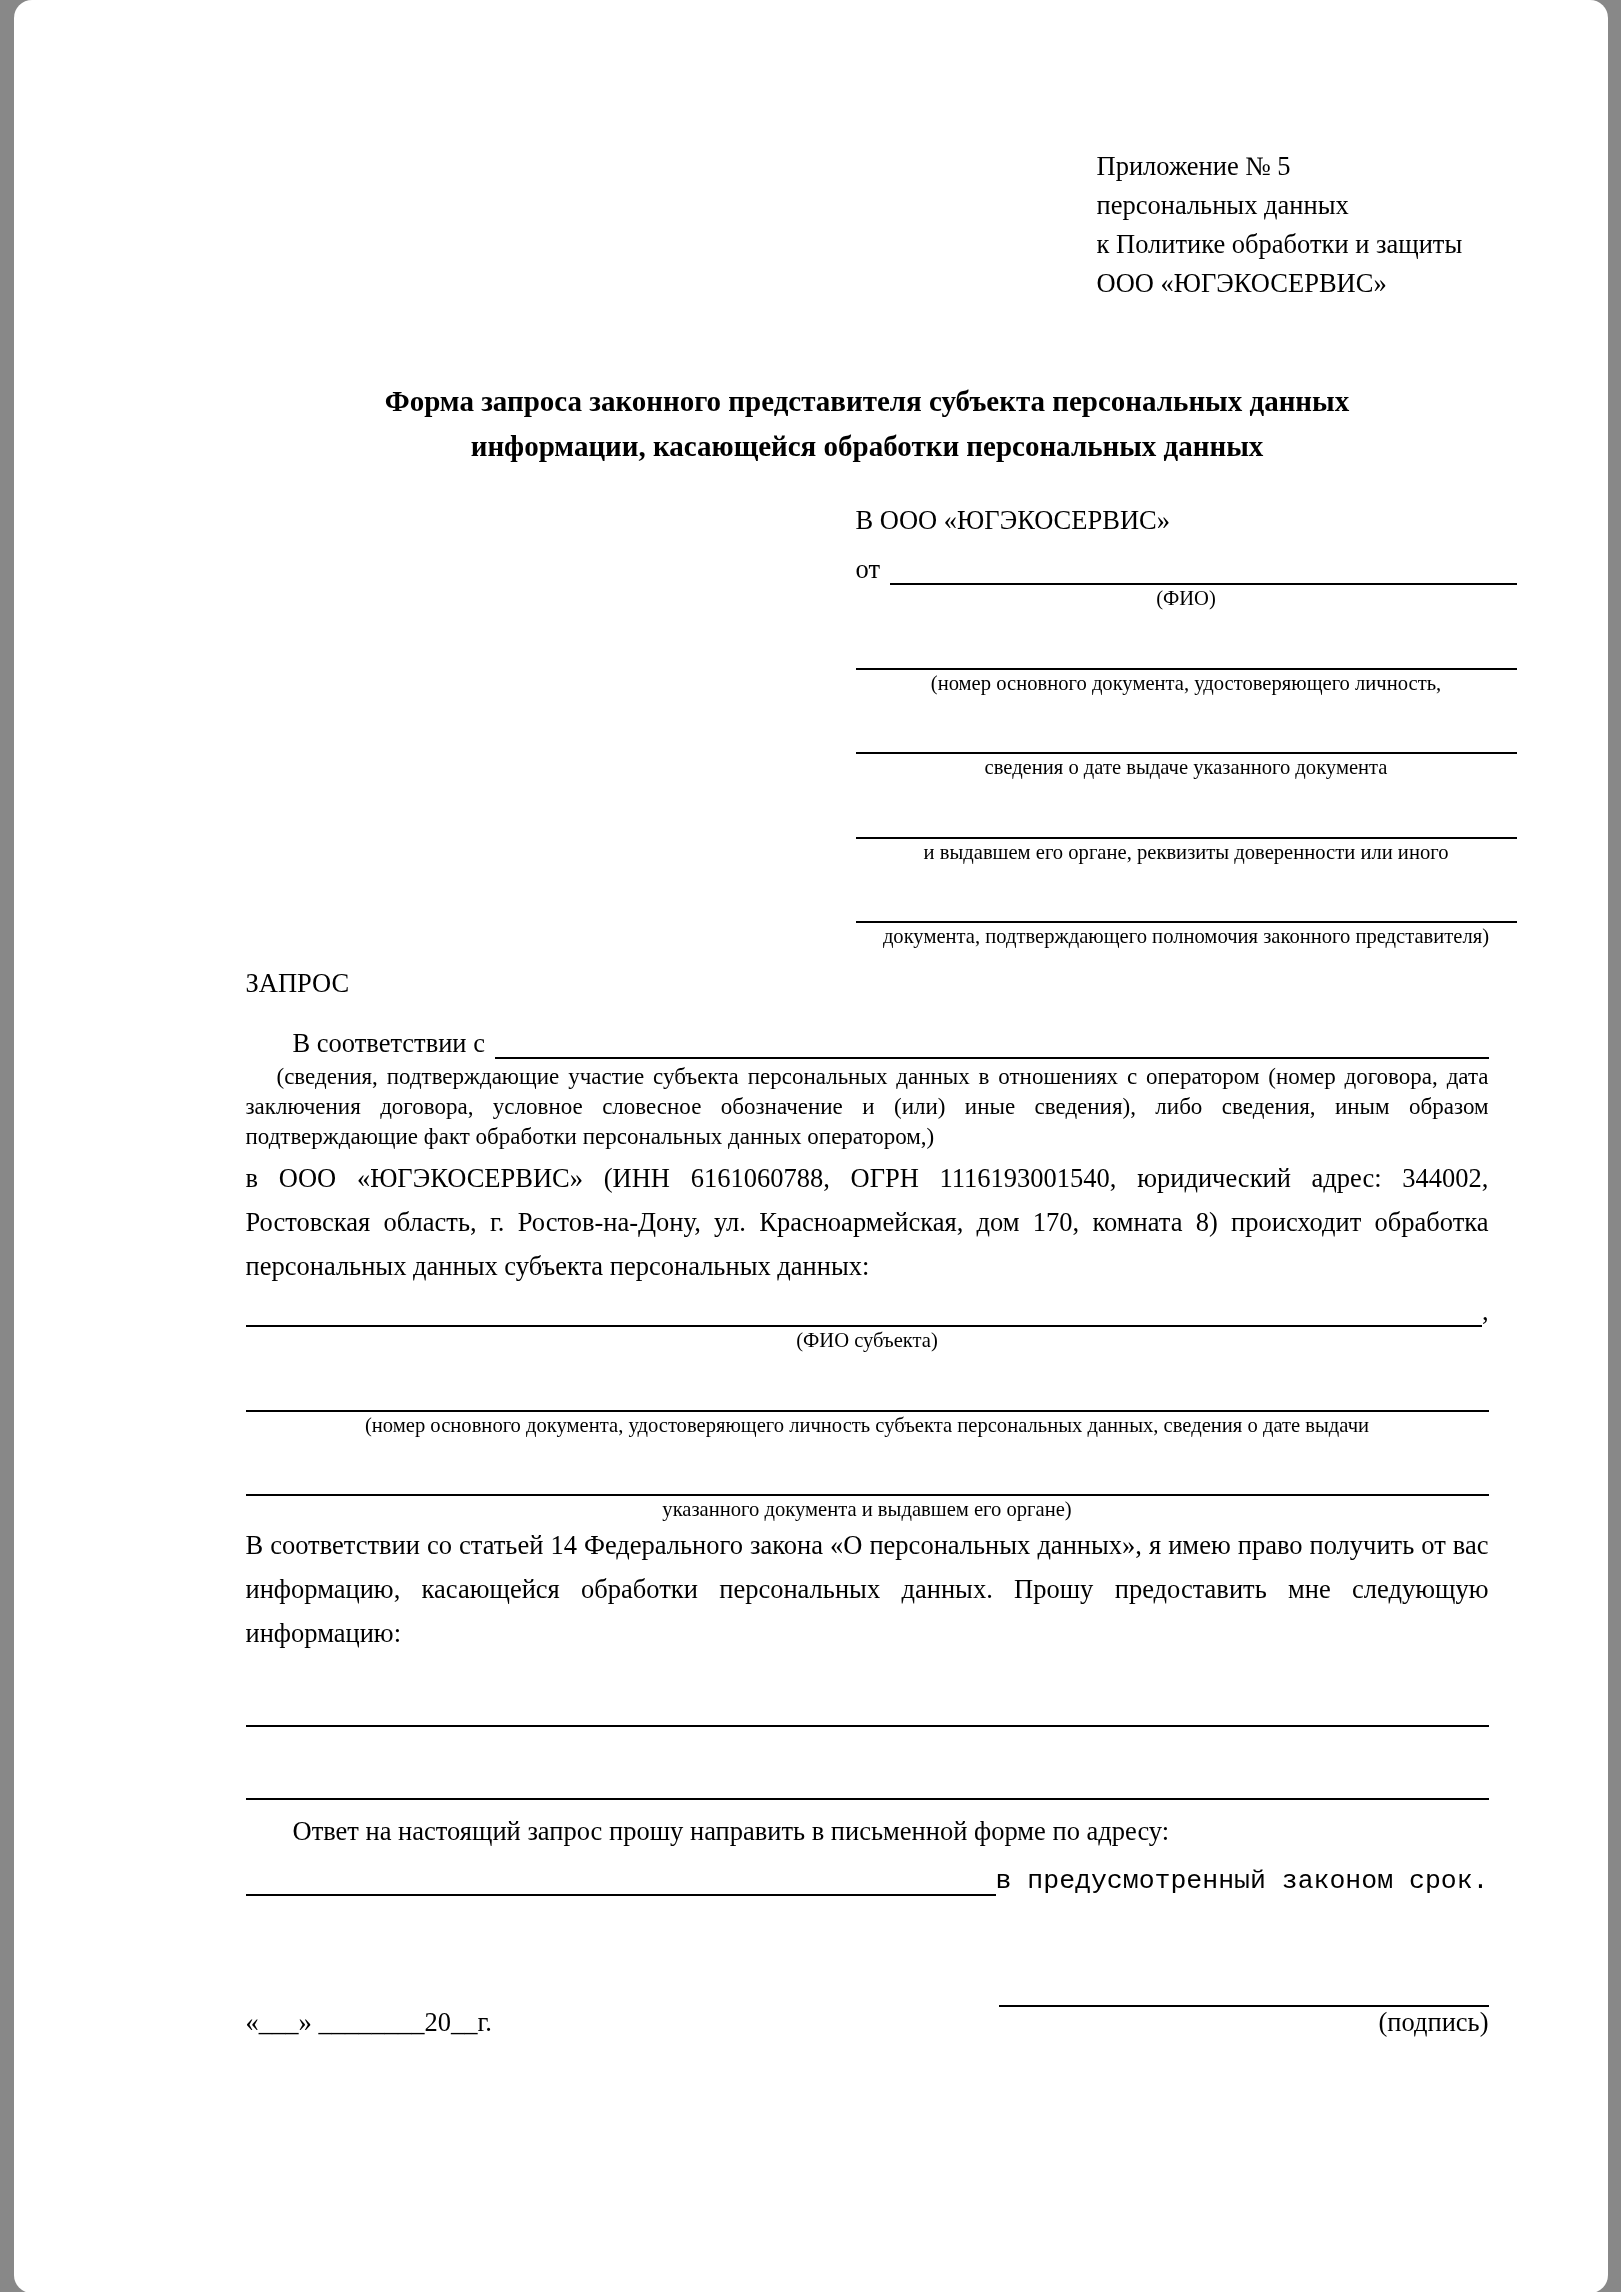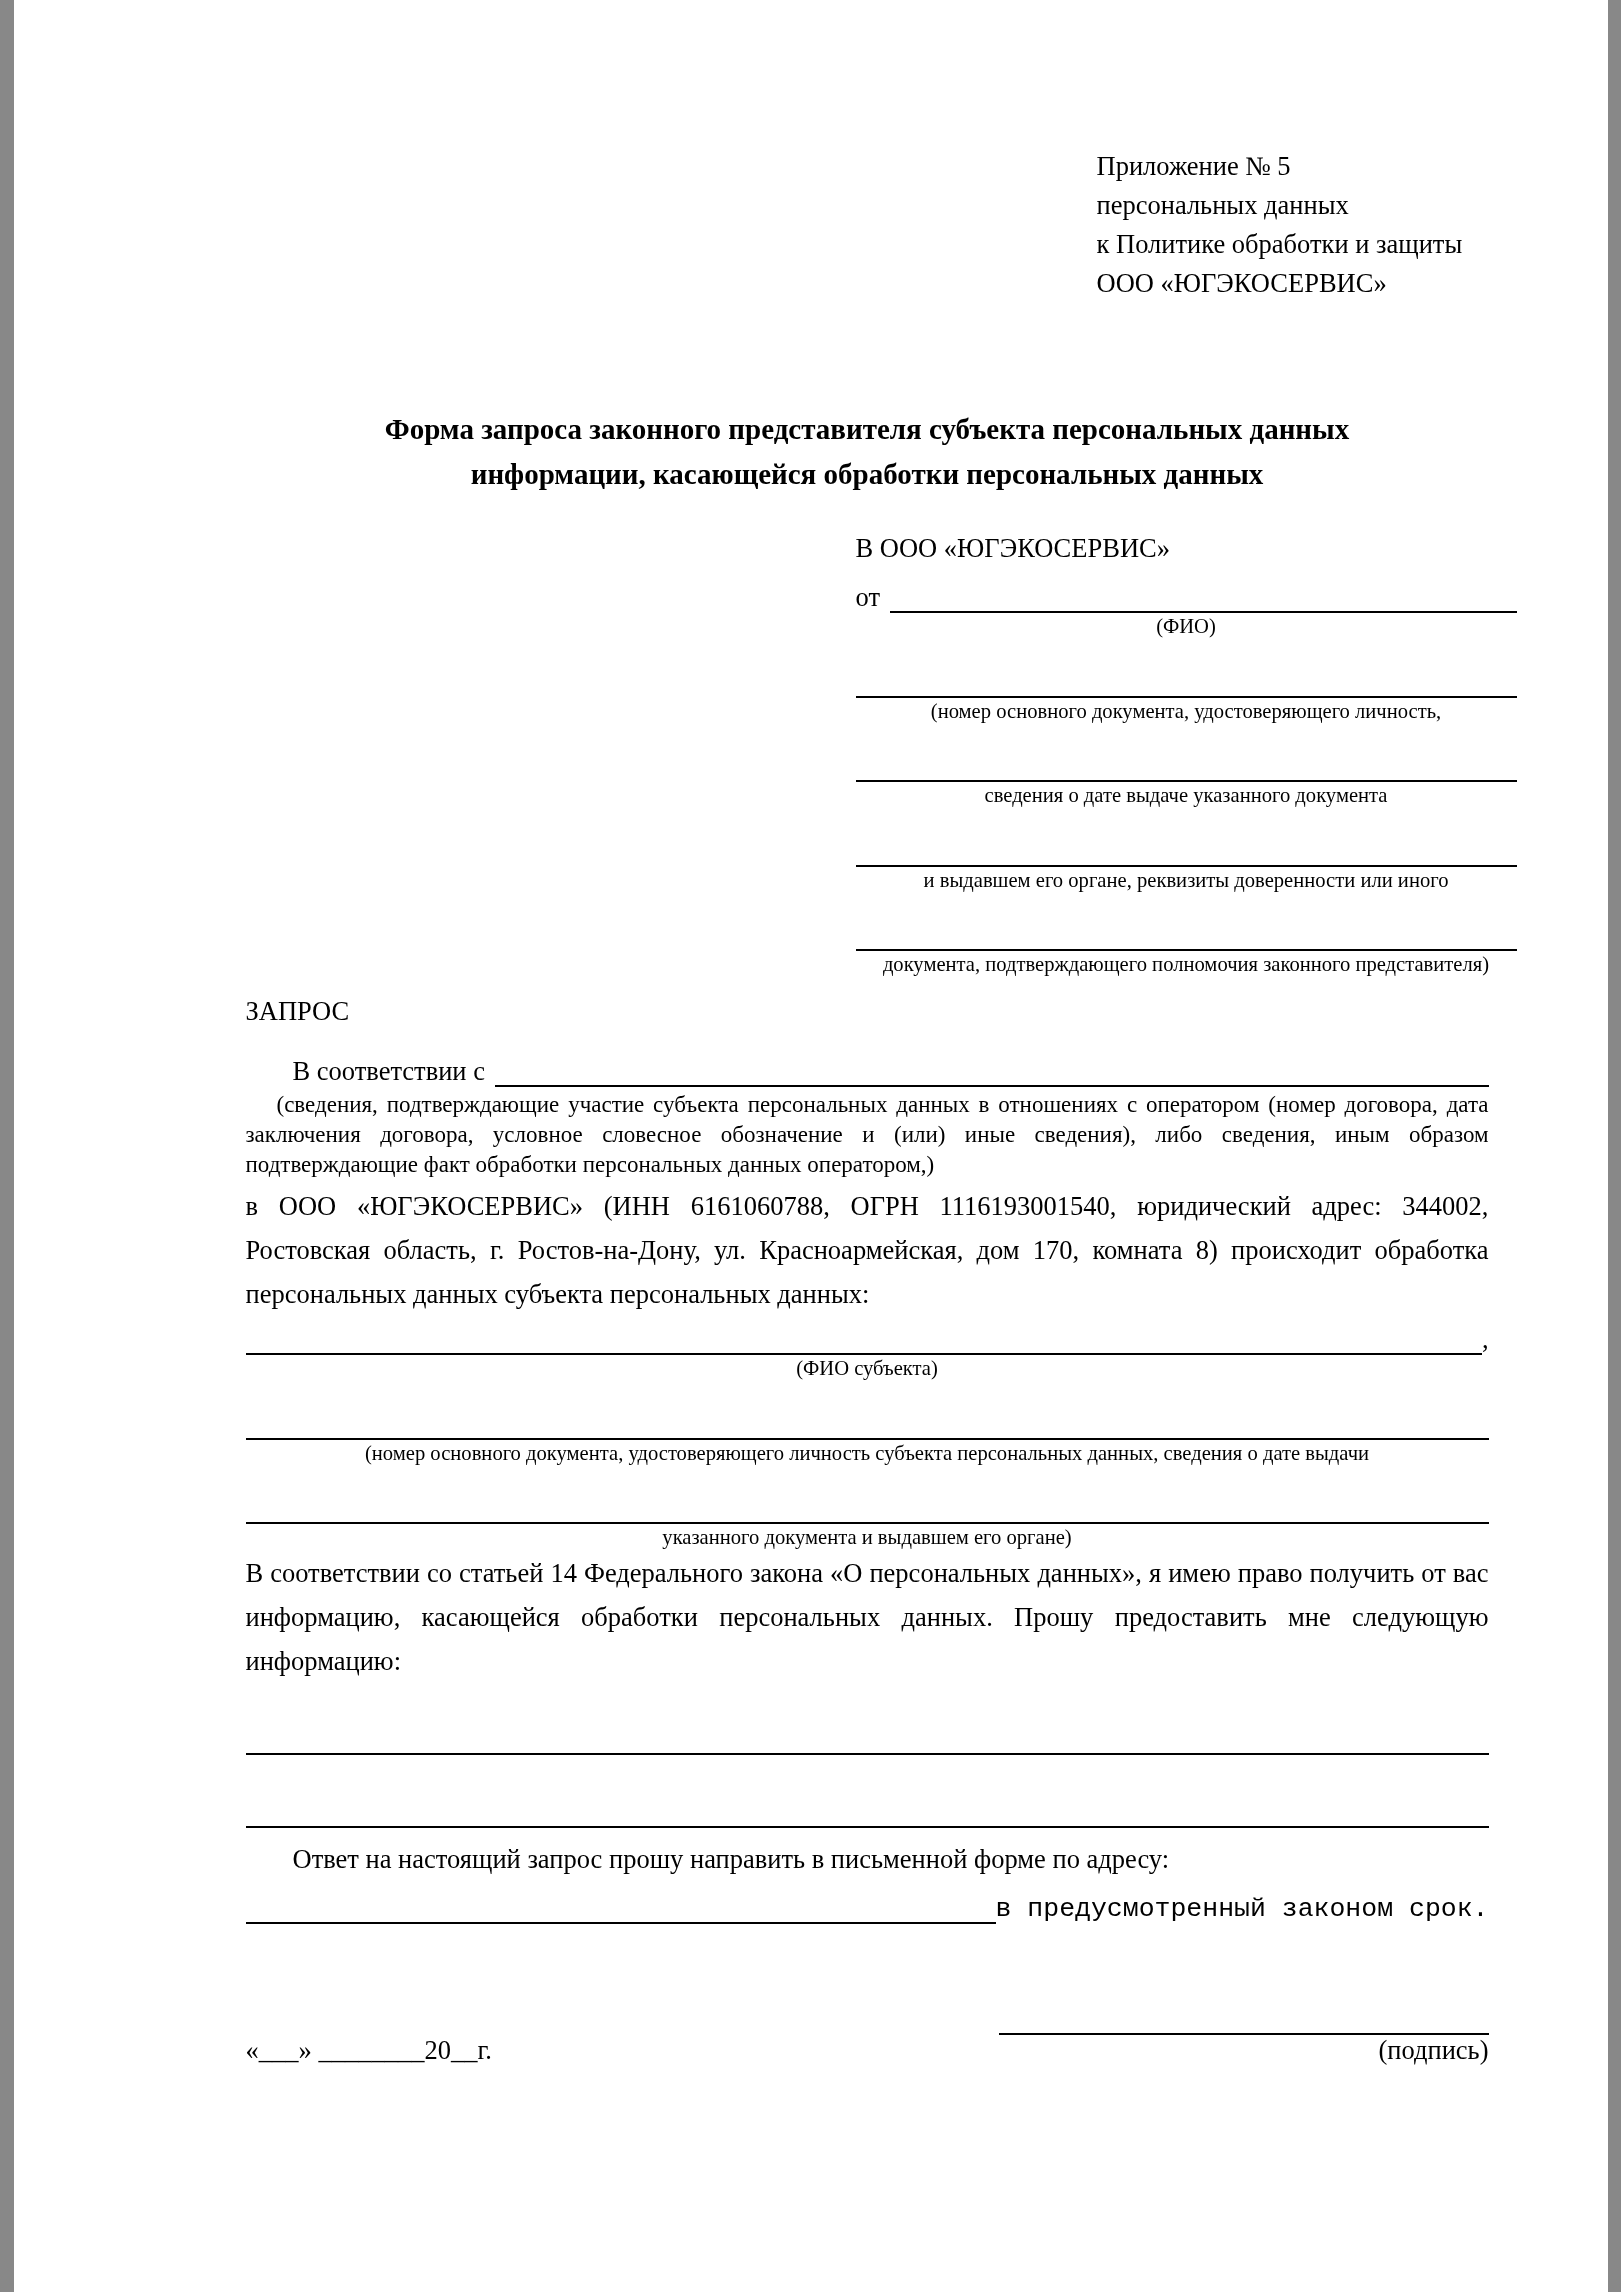--- a/index.html
+++ b/index.html
@@ -1,28 +1,28 @@
 <!DOCTYPE html>
 <html><head>
 <meta charset="utf-8">
 <style>
   * { margin:0; padding:0; box-sizing:border-box; }
   html,body { background:#888; }
   .page {
     width:1594px; height:2293px; margin:0 auto;
     background:#ffffff; color:#000;
     font-family:"Liberation Serif","DejaVu Serif",serif;
-    font-size:26.5px; position:relative; overflow:hidden;
+    font-size:26.5px; position:relative; overflow:hidden;border-radius:18px;
   }
   .content { padding:147px 119px 0 232px; }
 
   .header-note { margin-left:851px; line-height:39px; }
 
   .doc-title {
-    margin-top:104px; text-align:center;
+    margin-top:76px; text-align:center;
     font-weight:bold; font-size:29px; line-height:45px;
   }
 
   .addressee { margin-top:29px; margin-left:610px; width:661px; }
   .addr-org { line-height:44px; }
   .from-row { display:flex; align-items:flex-end; height:43px; }
   .from-row .label { flex:none; padding-right:9.8px; }
 
   .fill-line { flex:1; border-bottom:2px solid #000; height:33px; }
   .field-line { border-bottom:2px solid #000; height:29px; }

